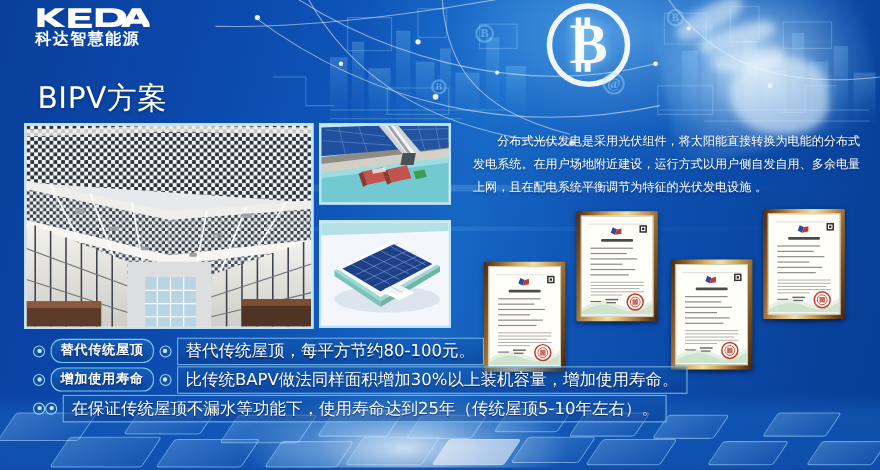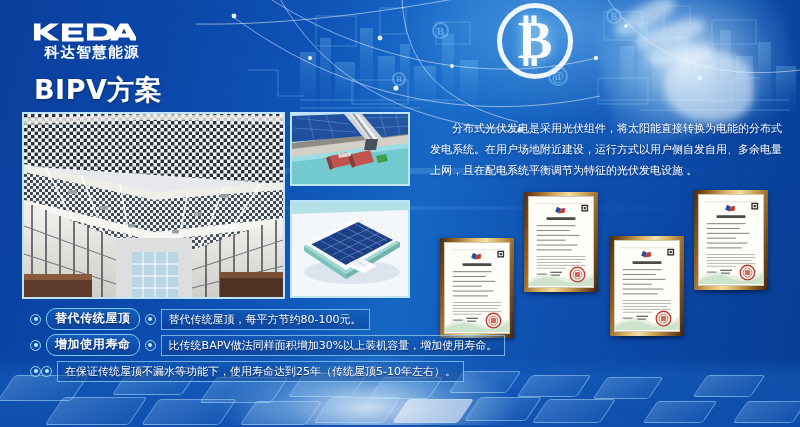--- a/index.html
+++ b/index.html
@@ -65,35 +65,35 @@
   }
   .tile {
     position:absolute;
     border:1px solid rgba(190,232,255,0.45);
     background: linear-gradient(135deg, rgba(190,232,255,0.22), rgba(120,190,240,0.05));
     border-radius:3px;
     transform: skewX(-34deg);
   }
 
   
-  .logo { position:absolute; left:32px; top:21px; width:108px;text-align:right; }
+  .logo { position:absolute; left:32px; top:5px; width:108px; }
   .logo-mark {
     display:block; width:104px; height:22px;
   }
   .logo-cn {
     margin-top:2px;
     font-size:14.5px; letter-spacing:1.4px; font-weight:bold;
     color:#ffffff; line-height:1;
     font-family:"DejaVu Sans", sans-serif;
   }
 
   
   .title {
     position:absolute; left:34px; top:76px;
-    font-size:27px; font-weight:bold; color:#ffffff;
+    font-size:27px; font-weight:normal; color:#ffffff;
     letter-spacing:0.5px; line-height:1;
     font-family:"DejaVu Sans", sans-serif;
     text-shadow:0 1px 3px rgba(0,0,0,.35);
   }
 
   
   .photo-frame {
     position:absolute; left:22px; top:112px; width:263px; height:187px;
     border:2px solid #bfe4ff; background:#e9edf1; overflow:hidden;
   }
@@ -152,21 +152,21 @@
     border:1.5px solid #79cdf0; border-radius:10px;
     color:#ffffff; font-size:12px; font-weight:bold; letter-spacing:.6px;
     white-space:nowrap;
     font-family:"DejaVu Sans", sans-serif;
     background: linear-gradient(180deg, rgba(30,110,200,.55), rgba(12,65,150,.55));
     text-shadow:0 1px 2px rgba(0,15,50,.6);
   }
   .desc {
     margin-left:5px; padding:2px 7px;
     border:1px solid rgba(150,210,245,.75);
-    color:#ffffff; font-size:11px; white-space:nowrap;
+    color:#ffffff; font-size:15px; white-space:nowrap;
     font-family:"DejaVu Sans", sans-serif;
     background: linear-gradient(180deg, rgba(18,90,180,.40), rgba(8,52,130,.40));
     text-shadow:0 1px 1px rgba(0,15,50,.6);
   }
 </style>
 </head>
 <body>
 
 <div class="poster">
 

